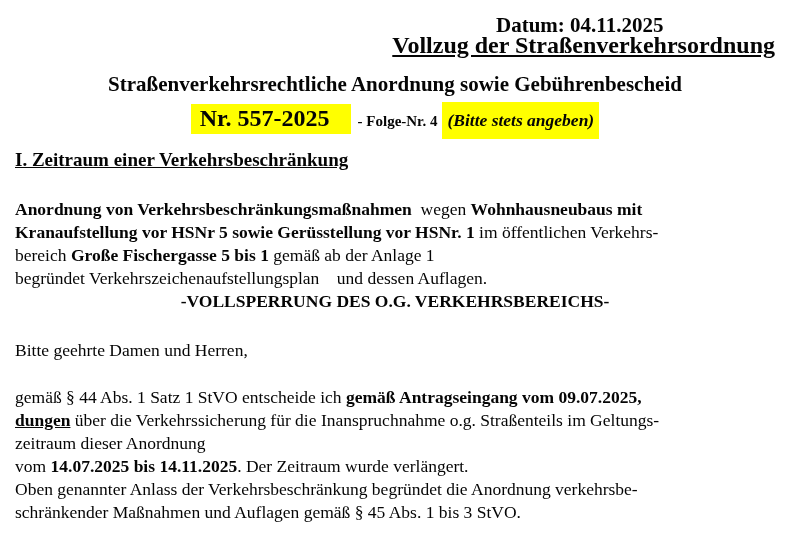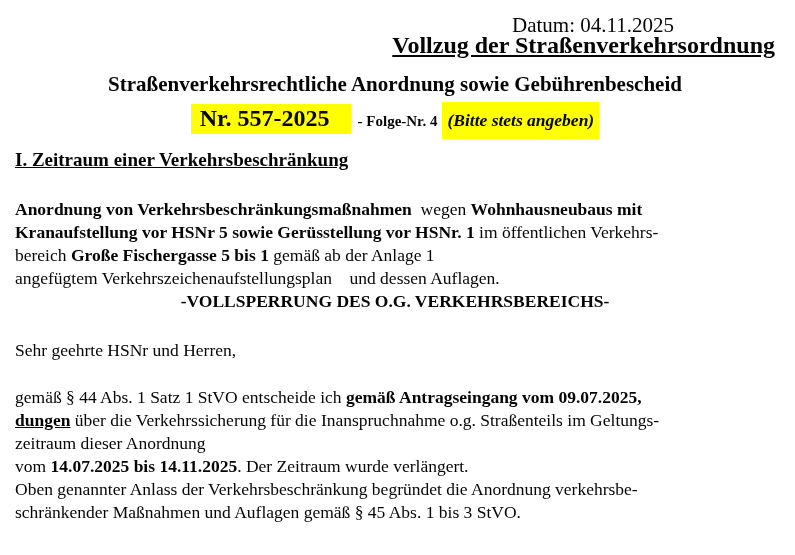--- a/index.html
+++ b/index.html
@@ -10,22 +10,22 @@
   }
   .page {
     position: relative;
     width: 795px; height: 555px;
     font-family: "Liberation Serif", serif;
     color: #050505;
     padding: 0 20px 0 15px;
   }
   .date-top {
     position: absolute;
-    top: -18px; left: 512px;
-    font-weight: normal;
+    top: -18px; left: 496px;
+    font-weight: bold;
     font-size: 21px;
     line-height: 24px;
     white-space: pre;
   }
   .doc-title {
     margin-top: 31px;
     text-align: right;
     font-size: 24px;
     line-height: 28px;
     font-weight: bold;
@@ -100,25 +100,25 @@
   <div class="doc-subtitle">Straßenverkehrsrechtliche Anordnung sowie Gebührenbescheid</div>
 
   <div class="ref-line"><span class="ref-number hl" style="background: rgb(255, 255, 0);">Nr. 557-2025</span><span class="ref-followup">- Folge-Nr. 4</span><span class="ref-note hl" style="background: rgb(255, 255, 0);">(Bitte stets angeben)</span></div>
 
   <div class="section-heading">I. Zeitraum einer Verkehrsbeschränkung</div>
 
   <div class="para">
     <div class="line"><span class="b">Anordnung von Verkehrsbeschränkungsmaßnahmen</span><span>  wegen </span><span class="b">Wohnhausneubaus mit</span></div>
     <div class="line"><span class="b">Kranaufstellung vor HSNr 5 sowie Gerüsstellung vor HSNr. 1</span><span> im öffentlichen Verkehrs-</span></div>
     <div class="line"><span>bereich </span><span class="b">Große Fischergasse 5 bis 1</span><span> gemäß ab der Anlage 1</span></div>
-    <div class="line">angefügtem Verkehrszeichenaufstellungsplan    und dessen Auflagen.</div>
+    <div class="line">begründet Verkehrszeichenaufstellungsplan    und dessen Auflagen.</div>
     <div class="line line-center b">-VOLLSPERRUNG DES O.G. VERKEHRSBEREICHS-</div>
   </div>
 
-  <div class="salutation">Sehr geehrte HSNr und Herren,</div>
+  <div class="salutation">Bitte geehrte Damen und Herren,</div>
 
   <div class="para para-decision">
     <div class="line"><span>gemäß § 44 Abs. 1 Satz 1 StVO entscheide ich </span><span class="b">gemäß Antragseingang vom 09.07.2025,</span></div>
     <div class="line"><span class="b u">dungen</span><span> über die Verkehrssicherung für die Inanspruchnahme o.g. Straßenteils im Geltungs-</span></div>
     <div class="line">zeitraum dieser Anordnung</div>
     <div class="line"><span>vom </span><span class="b">14.07.2025 bis 14.11.2025</span><span>. Der Zeitraum wurde verlängert.</span></div>
     <div class="line">Oben genannter Anlass der Verkehrsbeschränkung begründet die Anordnung verkehrsbe-</div>
     <div class="line">schränkender Maßnahmen und Auflagen gemäß § 45 Abs. 1 bis 3 StVO.</div>
   </div>
 

